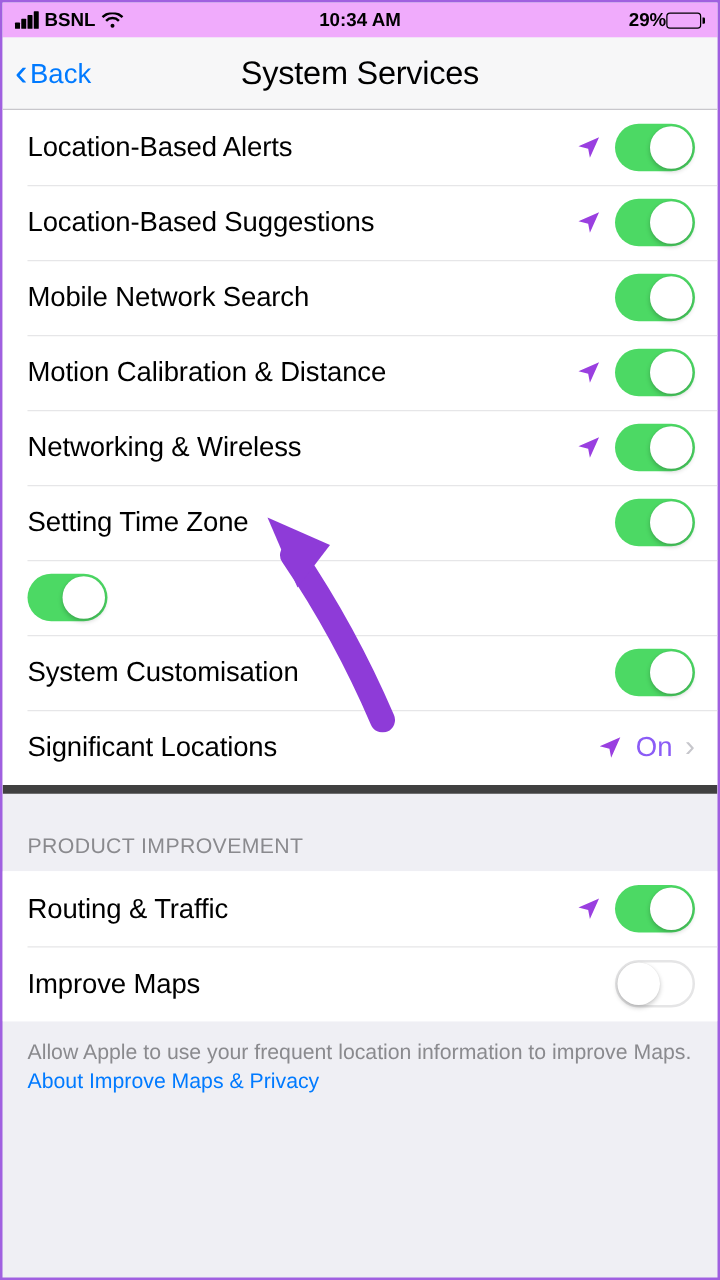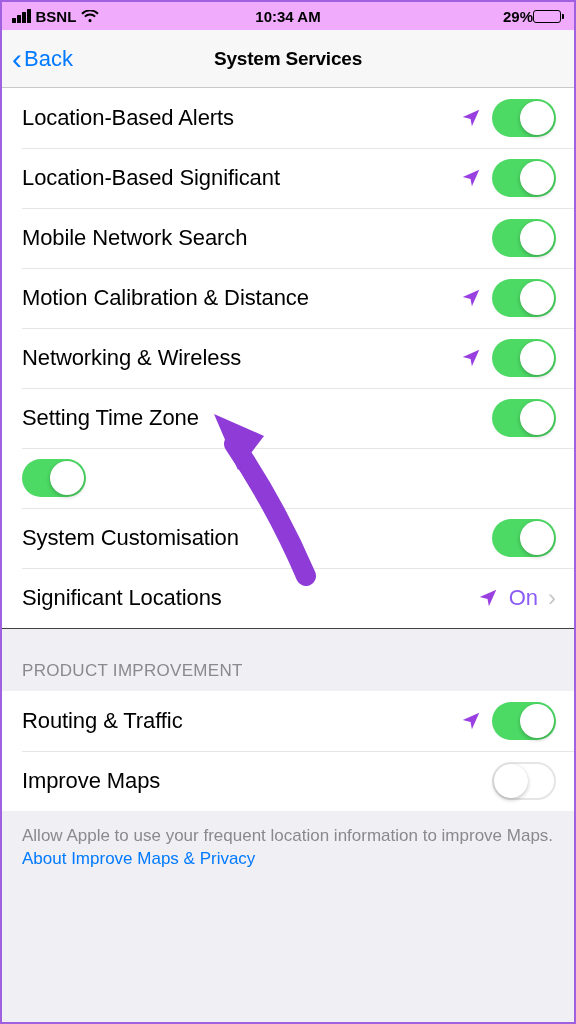--- a/index.html
+++ b/index.html
@@ -37,25 +37,25 @@
   height: 58px;
   background: #f7f7f8;
   border-bottom: 1px solid #c8c7cc;
   display: flex;
   align-items: center;
   position: relative;
   padding: 0 10px;
 }
 .back-btn { display: flex; align-items: center; color: #007aff; font-size: 22px; cursor: pointer; }
 .back-chevron { font-size: 30px; line-height: 1; margin-right: 2px; }
-.nav-title { position: absolute; left: 50%; transform: translateX(-50%); font-size: 19px; font-weight: 700; letter-spacing: -0.2px; }
+.nav-title { position: absolute; left: 50%; transform: translateX(-50%); font-size: 26px; font-weight: 400; letter-spacing: -0.2px; }
 
 .content { height: calc(1024px - 28px - 58px - 4px); overflow: hidden; }
 .group { background: #fff; margin: 0 0 0 0; }
-.group.first { margin-top: 0; border-bottom: 1px solid #404040; }
+.group.first { margin-top: 0; border-bottom: 7px solid #404040; }
 .section-header {
   font-size: 17px;
   color: #8a8a8e;
   letter-spacing: 0.3px;
   padding: 32px 20px 10px 20px;
   text-transform: uppercase;
 }
 .row {
   display: flex;
   align-items: center;
@@ -146,21 +146,21 @@
               <svg width="22" height="22" viewBox="0 0 24 24">
                 <path d="M3 11 L21 3 L13 21 L11.5 13 Z" fill="#9a3fe0"></path>
               </svg>
             </span>
             <div class="toggle on">
               <div class="knob"></div>
             </div>
           </div>
         </div>
         <div class="row">
-          <div class="row-label">Location-Based Significant</div>
+          <div class="row-label">Location-Based Suggestions</div>
           <div class="row-right">
             <span class="loc-arrow">
               <svg width="22" height="22" viewBox="0 0 24 24">
                 <path d="M3 11 L21 3 L13 21 L11.5 13 Z" fill="#9a3fe0"></path>
               </svg>
             </span>
             <div class="toggle on">
               <div class="knob"></div>
             </div>
           </div>

